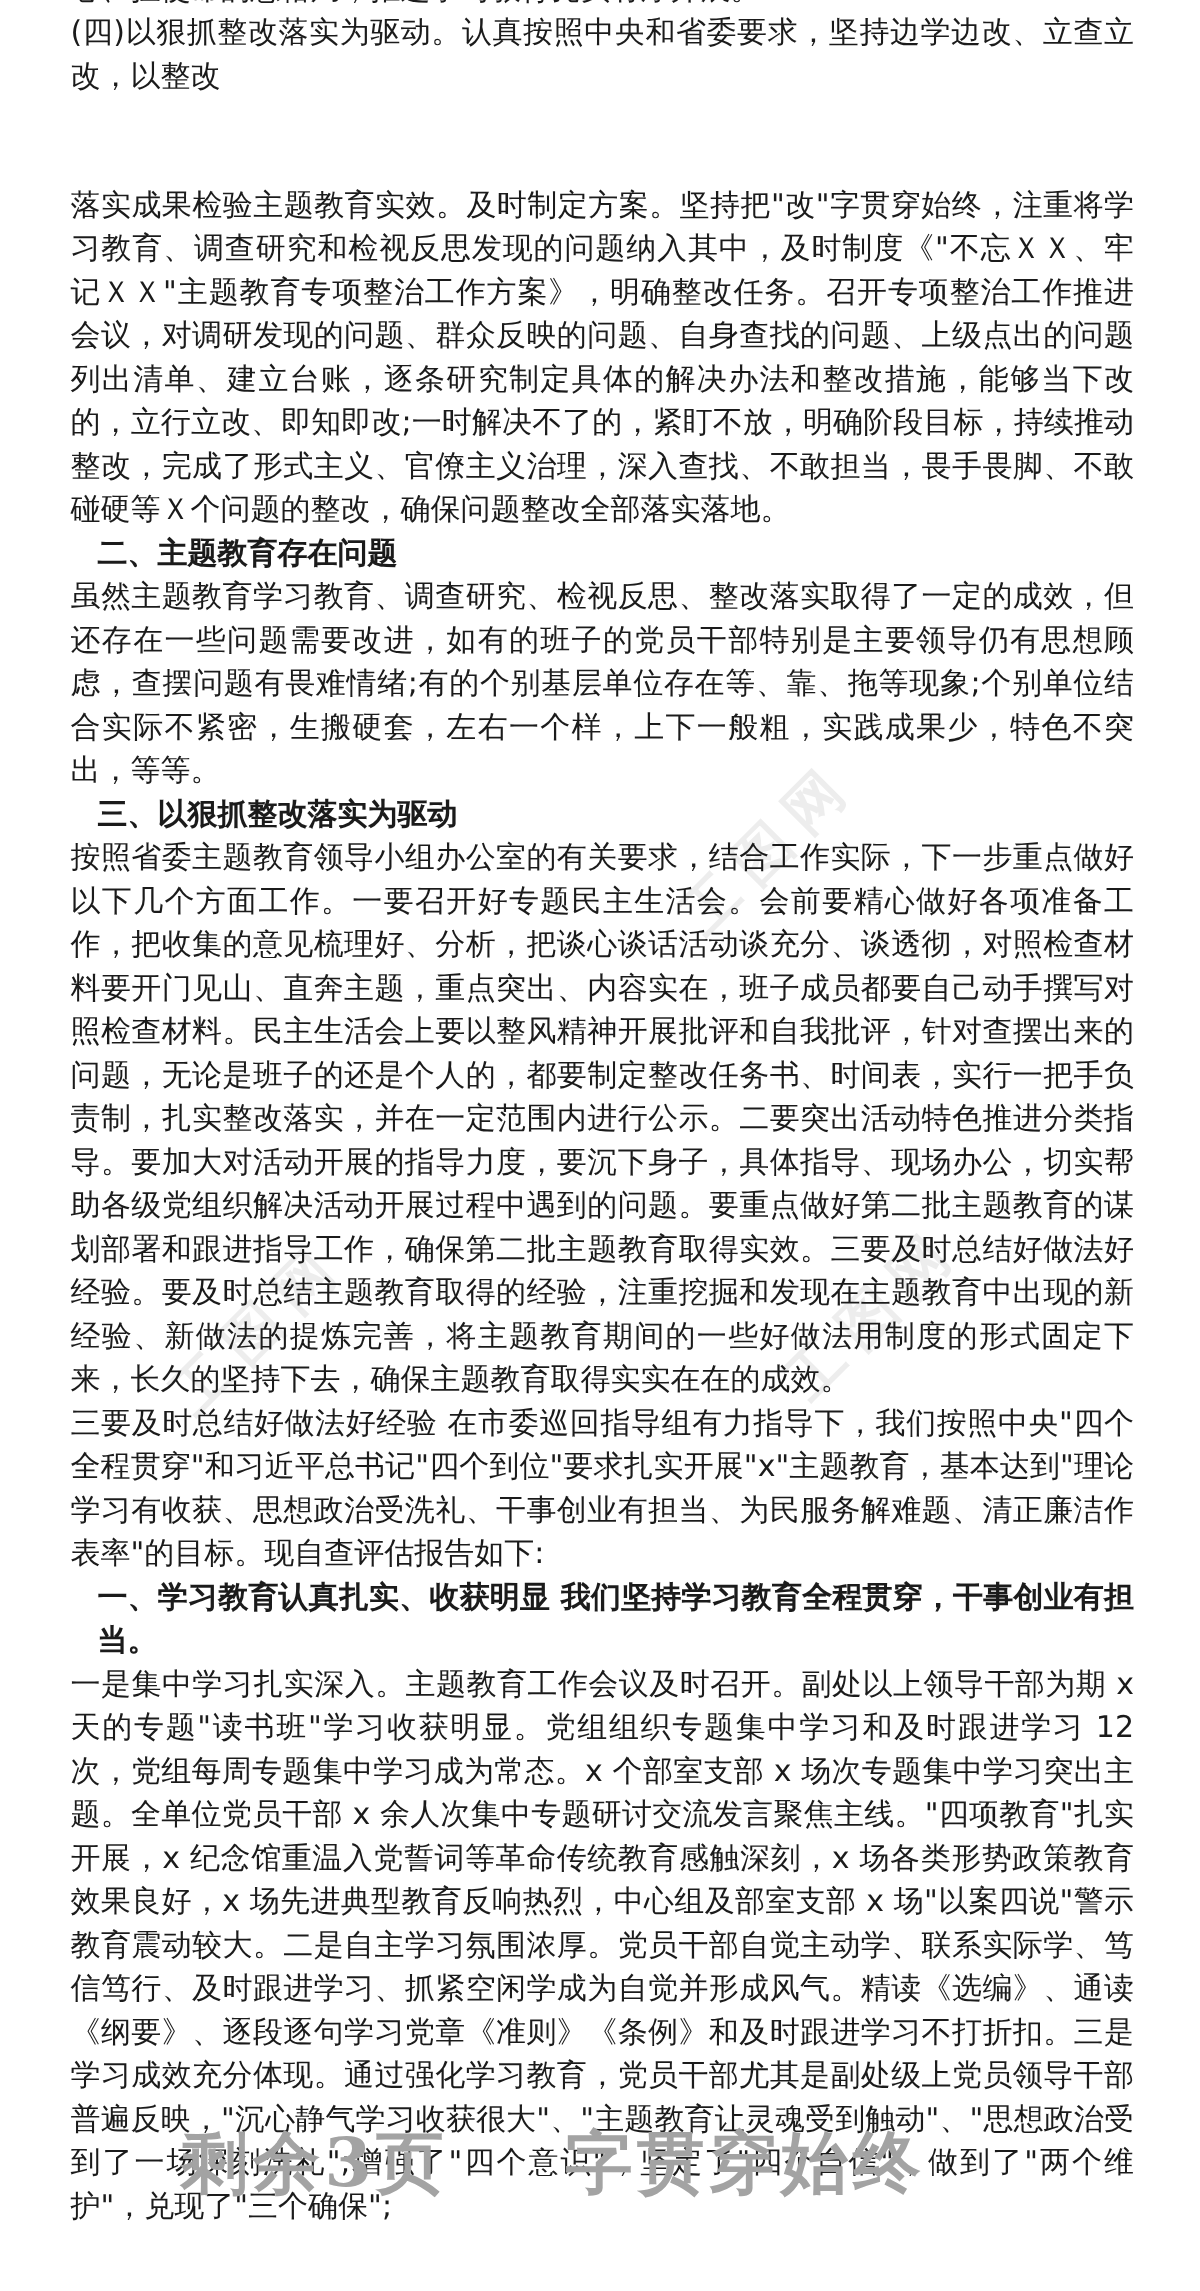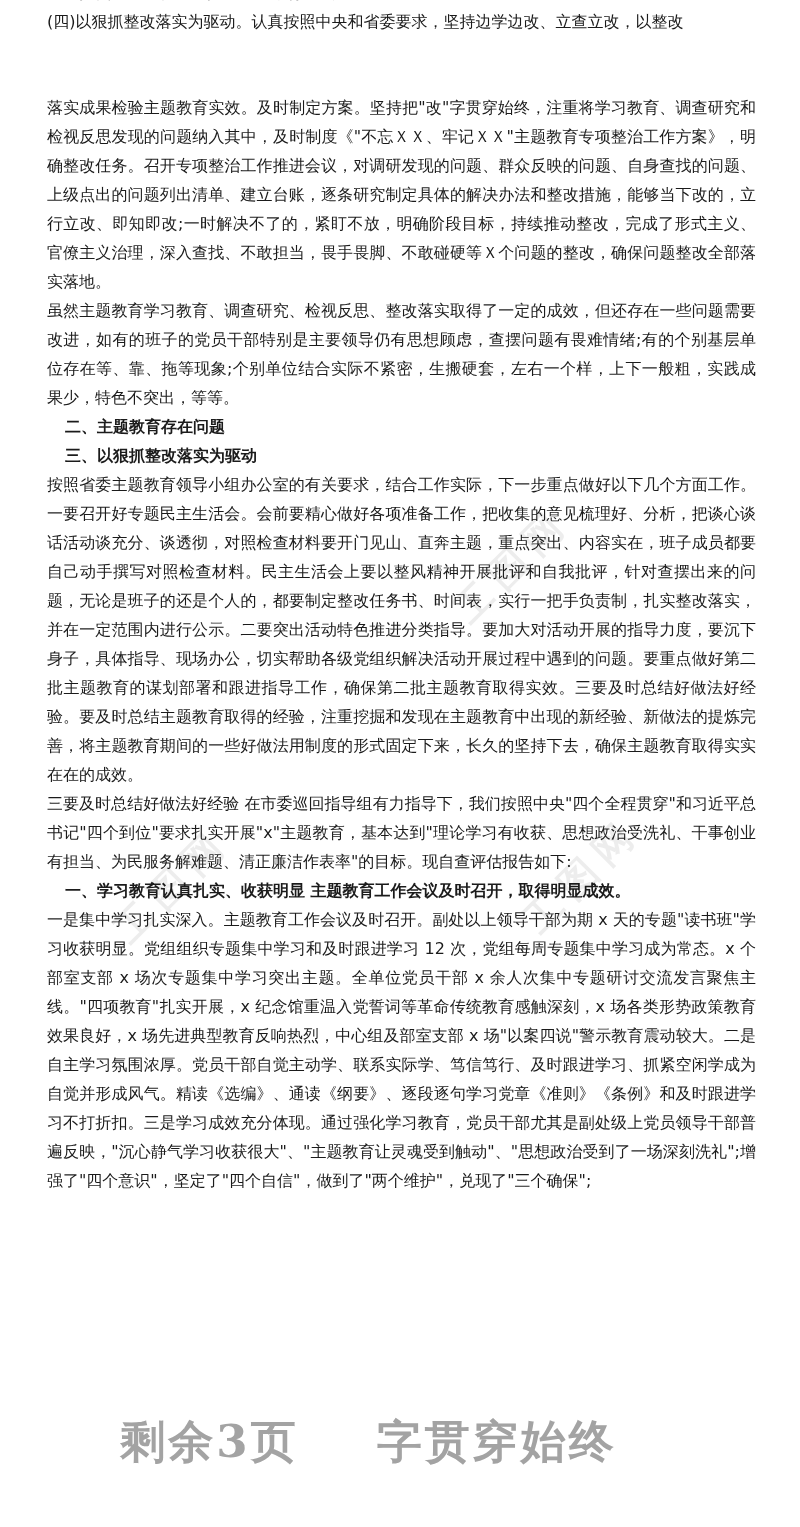--- a/index.html
+++ b/index.html
@@ -9,21 +9,21 @@
     position:relative;
     overflow:hidden;
     font-family:"DejaVu Sans", sans-serif;
     color:#1b1b1b;
   }
   .doc {
     position:absolute; left:47px; top:0;
     width:709px;
   }
   .para {
-    font-size:16px;
+    font-size:20px;
     line-height:29px;
     text-align:justify;
     word-break:break-all;
     margin:0;
   }
   .para.clipped { margin-top:-22px; }
   .gap { height:57px; }
   .heading {
     font-weight:bold;
     padding-left:18px;
@@ -57,26 +57,26 @@
 
 <div class="watermark" style="left:440px; top:540px;">工图网</div>
 <div class="watermark" style="left:100px; top:860px;">工图网</div>
 <div class="watermark" style="left:510px; top:850px;">工图网</div>
 
 <div class="doc">
   <p class="para clipped">心、担使命的总格局，推进学习教育扎实有序开展。</p>
   <p class="para">(四)以狠抓整改落实为驱动。认真按照中央和省委要求，坚持边学边改、立查立改，以整改</p>
   <div class="gap"></div>
   <p class="para">落实成果检验主题教育实效。及时制定方案。坚持把"改"字贯穿始终，注重将学习教育、调查研究和检视反思发现的问题纳入其中，及时制度《"不忘ＸＸ、牢记ＸＸ"主题教育专项整治工作方案》，明确整改任务。召开专项整治工作推进会议，对调研发现的问题、群众反映的问题、自身查找的问题、上级点出的问题列出清单、建立台账，逐条研究制定具体的解决办法和整改措施，能够当下改的，立行立改、即知即改;一时解决不了的，紧盯不放，明确阶段目标，持续推动整改，完成了形式主义、官僚主义治理，深入查找、不敢担当，畏手畏脚、不敢碰硬等Ｘ个问题的整改，确保问题整改全部落实落地。</p>
+  <p class="para heading">二、主题教育存在问题</p>
   <p class="para">虽然主题教育学习教育、调查研究、检视反思、整改落实取得了一定的成效，但还存在一些问题需要改进，如有的班子的党员干部特别是主要领导仍有思想顾虑，查摆问题有畏难情绪;有的个别基层单位存在等、靠、拖等现象;个别单位结合实际不紧密，生搬硬套，左右一个样，上下一般粗，实践成果少，特色不突出，等等。</p>
-  <p class="para heading">二、主题教育存在问题</p>
   <p class="para heading">三、以狠抓整改落实为驱动</p>
   <p class="para">按照省委主题教育领导小组办公室的有关要求，结合工作实际，下一步重点做好以下几个方面工作。一要召开好专题民主生活会。会前要精心做好各项准备工作，把收集的意见梳理好、分析，把谈心谈话活动谈充分、谈透彻，对照检查材料要开门见山、直奔主题，重点突出、内容实在，班子成员都要自己动手撰写对照检查材料。民主生活会上要以整风精神开展批评和自我批评，针对查摆出来的问题，无论是班子的还是个人的，都要制定整改任务书、时间表，实行一把手负责制，扎实整改落实，并在一定范围内进行公示。二要突出活动特色推进分类指导。要加大对活动开展的指导力度，要沉下身子，具体指导、现场办公，切实帮助各级党组织解决活动开展过程中遇到的问题。要重点做好第二批主题教育的谋划部署和跟进指导工作，确保第二批主题教育取得实效。三要及时总结好做法好经验。要及时总结主题教育取得的经验，注重挖掘和发现在主题教育中出现的新经验、新做法的提炼完善，将主题教育期间的一些好做法用制度的形式固定下来，长久的坚持下去，确保主题教育取得实实在在的成效。</p>
   <p class="para">三要及时总结好做法好经验 在市委巡回指导组有力指导下，我们按照中央"四个全程贯穿"和习近平总书记"四个到位"要求扎实开展"x"主题教育，基本达到"理论学习有收获、思想政治受洗礼、干事创业有担当、为民服务解难题、清正廉洁作表率"的目标。现自查评估报告如下:</p>
-  <p class="para heading">一、学习教育认真扎实、收获明显 主题教育工作会议及时召开，取得明显成效。</p>
+  <p class="para heading">一、学习教育认真扎实、收获明显 我们坚持学习教育全程贯穿，干事创业有担当。</p>
   <p class="para">一是集中学习扎实深入。主题教育工作会议及时召开。副处以上领导干部为期 x 天的专题"读书班"学习收获明显。党组组织专题集中学习和及时跟进学习 12 次，党组每周专题集中学习成为常态。x 个部室支部 x 场次专题集中学习突出主题。全单位党员干部 x 余人次集中专题研讨交流发言聚焦主线。"四项教育"扎实开展，x 纪念馆重温入党誓词等革命传统教育感触深刻，x 场各类形势政策教育效果良好，x 场先进典型教育反响热烈，中心组及部室支部 x 场"以案四说"警示教育震动较大。二是自主学习氛围浓厚。党员干部自觉主动学、联系实际学、笃信笃行、及时跟进学习、抓紧空闲学成为自觉并形成风气。精读《选编》、通读《纲要》、逐段逐句学习党章《准则》《条例》和及时跟进学习不打折扣。三是学习成效充分体现。通过强化学习教育，党员干部尤其是副处级上党员领导干部普遍反映，"沉心静气学习收获很大"、"主题教育让灵魂受到触动"、"思想政治受到了一场深刻洗礼";增强了"四个意识"，坚定了"四个自信"，做到了"两个维护"，兑现了"三个确保";</p>
 
 </div>
 
 <div class="footer">
   <span>剩余3页</span>
   <span>字贯穿始终</span>
 </div>
 
 </body></html>

